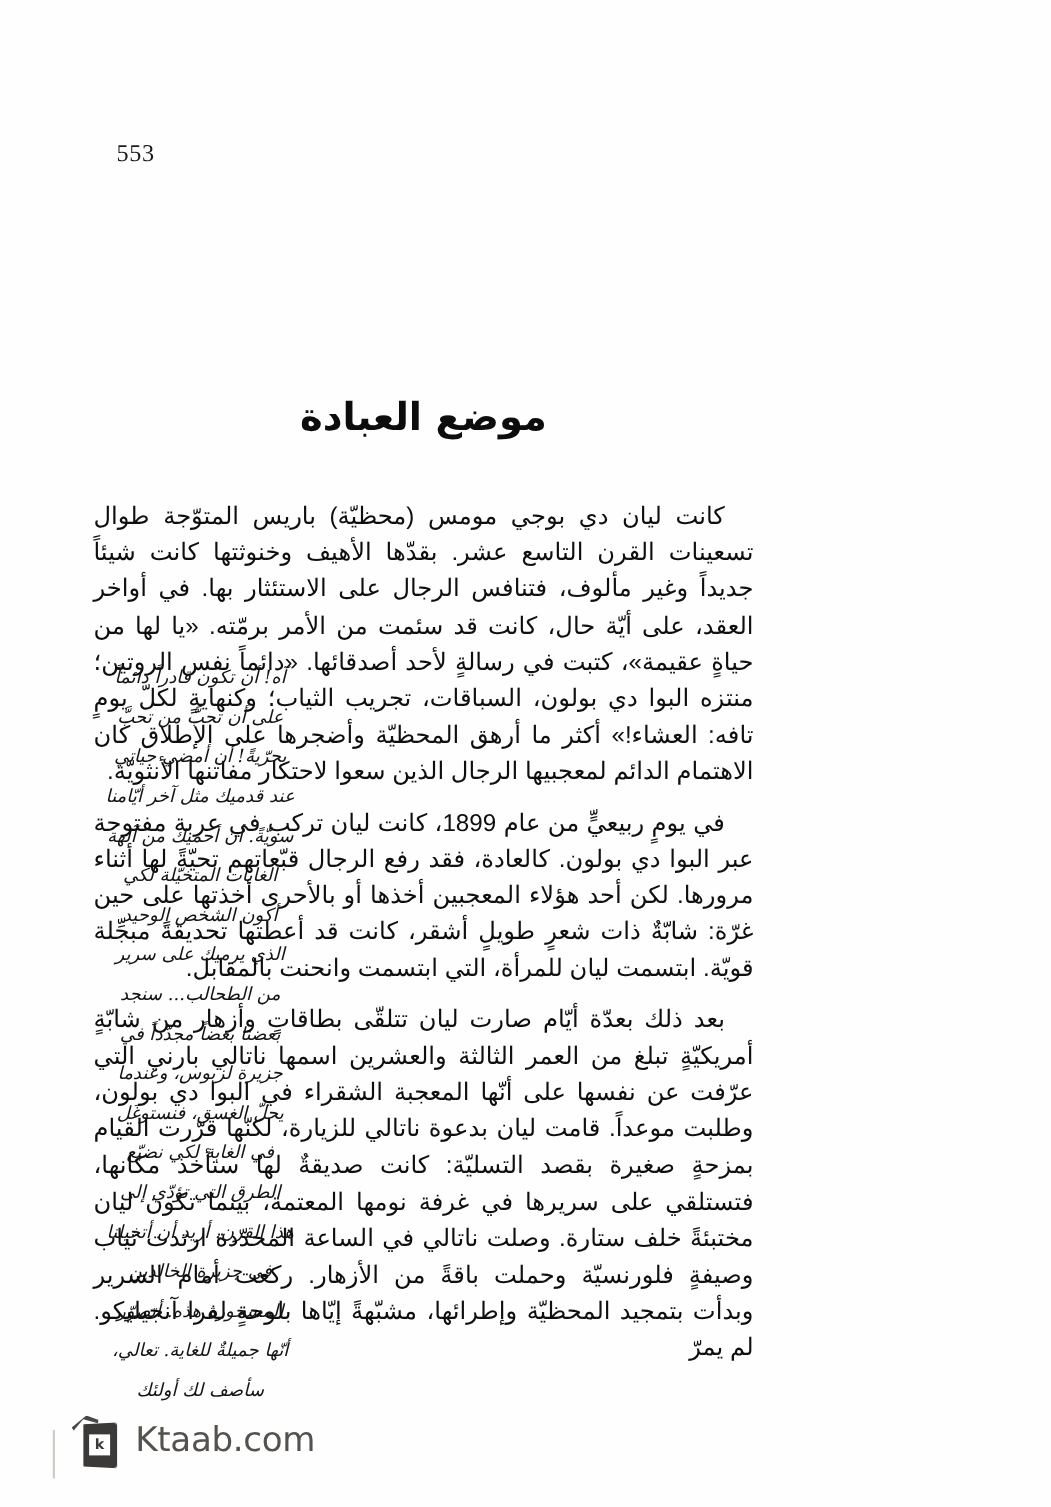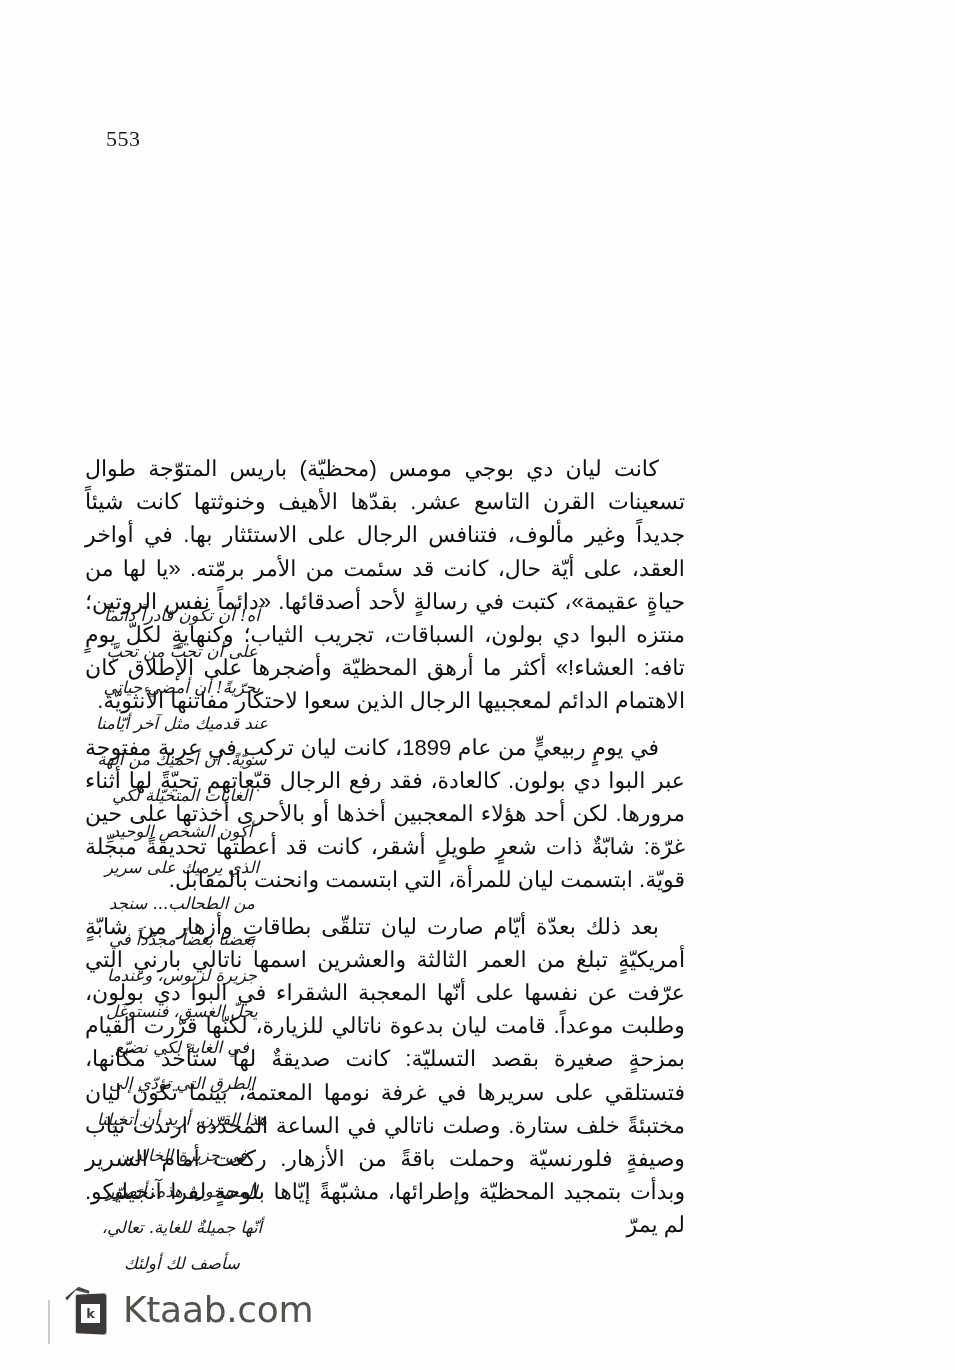--- a/index.html
+++ b/index.html
@@ -143,41 +143,42 @@
     position: absolute;
     left: 2px;
     top: 6px;
     width: 22px;
     height: 9px;
     background: #4a4845;
     clip-path: polygon(2% 70%, 56% 6%, 100% 38%, 95% 56%, 48% 26%, 8% 92%);
   }
   .logo-text {
     font-family: "DejaVu Sans", "Liberation Sans", sans-serif;
-    font-size: 36px;
+    font-size: 31px;
     color: #55524e;
     letter-spacing: -0.3px;
     direction: ltr;
   }
   .logo-edge {
     position: absolute;
     left: 48px;
     top: 1300px;
     width: 2px;
     height: 44px;
     background: #cfcbc6;
   }
 </style>
 </head>
 <body>
 
 <div class="page">
 
   <div class="page-number">553</div>
 
+  <h1 class="chapter-title">موضع العبادة</h1>
 
   <div class="main-column">
     <p>كانت ليان دي بوجي مومس (محظيّة) باريس المتوّجة طوال تسعينات القرن التاسع عشر. بقدّها الأهيف وخنوثتها كانت شيئاً جديداً وغير مألوف، فتنافس الرجال على الاستئثار بها. في أواخر العقد، على أيّة حال، كانت قد سئمت من الأمر برمّته. «يا لها من حياةٍ عقيمة»، كتبت في رسالةٍ لأحد أصدقائها. «دائماً نفس الروتين؛ منتزه البوا دي بولون، السباقات، تجريب الثياب؛ وكنهايةٍ لكلّ يومٍ تافه: العشاء!» أكثر ما أرهق المحظيّة وأضجرها على الإطلاق كان الاهتمام الدائم لمعجبيها الرجال الذين سعوا لاحتكار مفاتنها الأنثويّة.</p>
     <p>في يومٍ ربيعيٍّ من عام 1899، كانت ليان تركب في عربة مفتوحة عبر البوا دي بولون. كالعادة، فقد رفع الرجال قبّعاتهم تحيّةً لها أثناء مرورها. لكن أحد هؤلاء المعجبين أخذها أو بالأحرى أخذتها على حين غرّة: شابّةٌ ذات شعرٍ طويلٍ أشقر، كانت قد أعطتها تحديقةً مبجِّلة قويّة. ابتسمت ليان للمرأة، التي ابتسمت وانحنت بالمقابل.</p>
     <p>بعد ذلك بعدّة أيّام صارت ليان تتلقّى بطاقاتٍ وأزهار من شابّةٍ أمريكيّةٍ تبلغ من العمر الثالثة والعشرين اسمها ناتالي بارني التي عرّفت عن نفسها على أنّها المعجبة الشقراء في البوا دي بولون، وطلبت موعداً. قامت ليان بدعوة ناتالي للزيارة، لكنّها قرّرت القيام بمزحةٍ صغيرة بقصد التسليّة: كانت صديقةٌ لها ستأخذ مكانها، فتستلقي على سريرها في غرفة نومها المعتمة، بينما تكون ليان مختبئةً خلف ستارة. وصلت ناتالي في الساعة المحدّدة ارتدت ثياب وصيفةٍ فلورنسيّة وحملت باقةً من الأزهار. ركعت أمام السرير وبدأت بتمجيد المحظيّة وإطرائها، مشبّهةً إيّاها بلوحةٍ لفرا آنجيليكو. لم يمرّ</p>
   </div>
 
   <aside class="margin-note">
     <p>آه! أن تكون قادراً دائماً على أن تحبَّ من تحبَّ بحرّيةً! أن أمضي حياتي عند قدميك مثل آخر أيّامنا سويّةً. أن أحميك من آلهة الغابات المتخيّلة لكي أكون الشخص الوحيد الذي يرميك على سرير من الطحالب... سنجد بعضنا بعضاً مجدّداً في جزيرة لزبوس، وعندما يحلّ الغسق، فنستوغَل في الغابة لكي نضيّع الطرق التي تؤدّي إلى هذا القرن. أريد أن أتخيلنا في جزيرة الخالدين المسحورة هذه. أتصوّر أنّها جميلةٌ للغاية. تعالي، سأصف لك أولئك</p>
   </aside>

